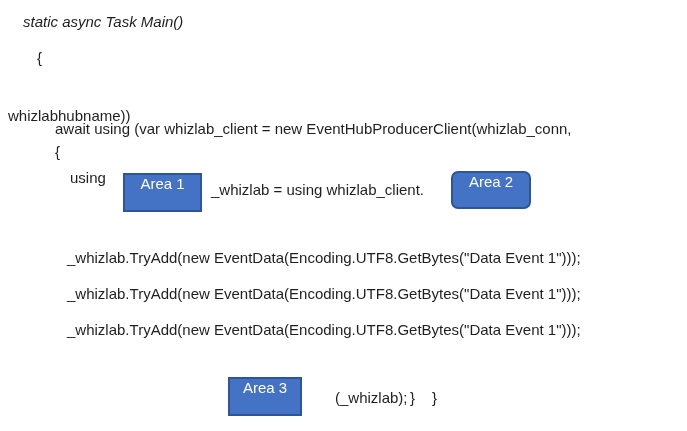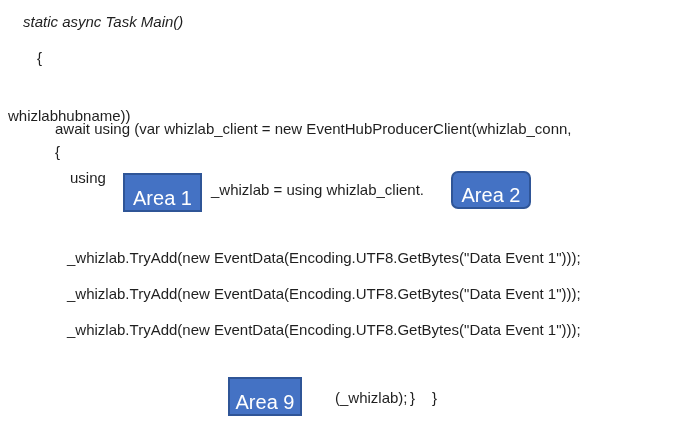--- a/index.html
+++ b/index.html
@@ -25,23 +25,23 @@
     white-space: pre;
     line-height: 20px;
   }
   .area-box {
     position: absolute;
     box-sizing: border-box;
     background: var(--area-fill);
     border: 2px solid var(--area-border);
     color: var(--area-text);
     display: flex;
-    align-items: flex-end;
+    align-items: flex-start;
     justify-content: center;
-    font-size: 20px;
+    font-size: 15px;
     cursor: pointer;
     user-select: none;
   }
 </style>
 </head>
 <body>
 
 <div class="canvas">
 
   <span class="code" style="left:23px; top:12px;font-style:italic;">static async Task Main()</span>
@@ -67,21 +67,21 @@
   </div>
 
   <span class="code" style="left:67px; top:248px;">_whizlab.TryAdd(new EventData(Encoding.UTF8.GetBytes("Data Event 1")));</span>
 
   <span class="code" style="left:67px; top:284px;">_whizlab.TryAdd(new EventData(Encoding.UTF8.GetBytes("Data Event 1")));</span>
 
   <span class="code" style="left:67px; top:320px;">_whizlab.TryAdd(new EventData(Encoding.UTF8.GetBytes("Data Event 1")));</span>
 
 
   <div class="area-box" style="left:228px; top:377px; width:74px; height:39px;">
-    <span>Area 9</span>
+    <span>Area 3</span>
   </div>
 
   <span class="code" style="left:307px; top:388px;margin-left:28px;">(_whizlab);</span>
 
   <span class="code" style="left:410px; top:388px;">}</span>
 
   <span class="code" style="left:432px; top:388px;">}</span>
 
 </div>
 

